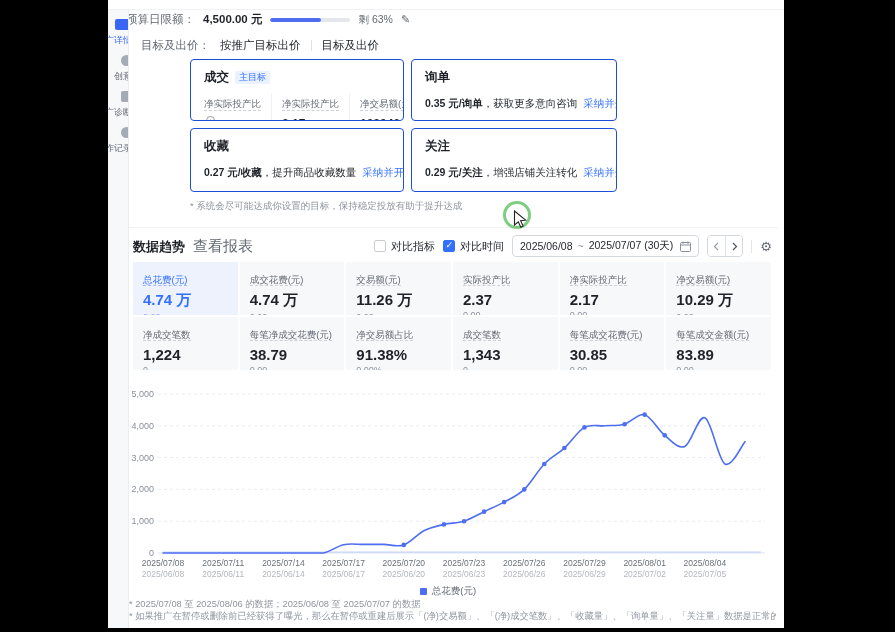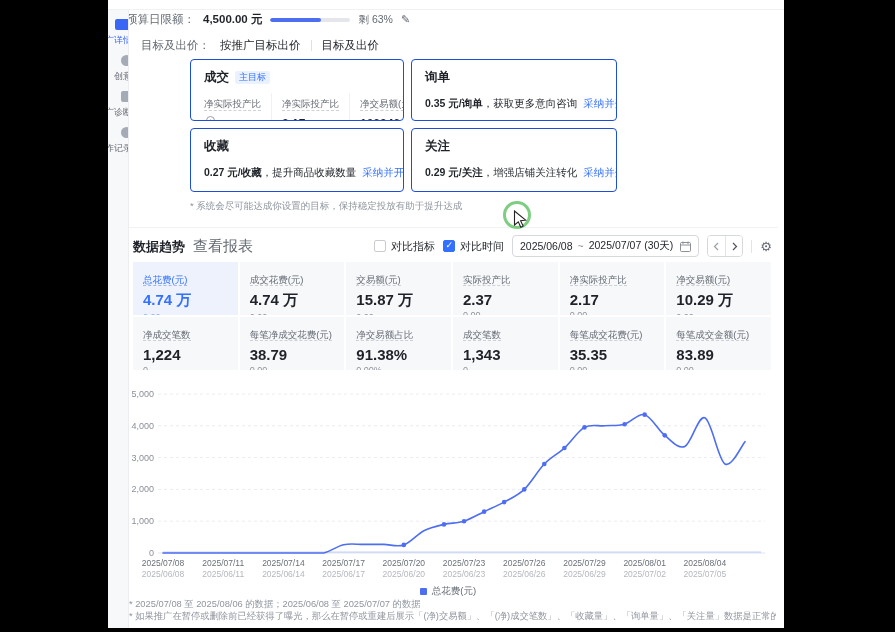--- a/index.html
+++ b/index.html
@@ -197,29 +197,29 @@
           </span>
         </span>
         <span class="th-div"></span>
         <span class="gear">⚙</span>
       </div>
     </div>
 
     <div class="tiles">
         <div class="tile active"><span class="t-label">总花费(元)</span><div class="t-val">4.74 万</div><div class="t-sub">0.00</div></div>
         <div class="tile"><span class="t-label">成交花费(元)</span><div class="t-val">4.74 万</div><div class="t-sub">0.00</div></div>
-        <div class="tile"><span class="t-label">交易额(元)</span><div class="t-val">15.87 万</div><div class="t-sub">0.00</div></div>
+        <div class="tile"><span class="t-label">交易额(元)</span><div class="t-val">11.26 万</div><div class="t-sub">0.00</div></div>
         <div class="tile"><span class="t-label">实际投产比</span><div class="t-val">2.37</div><div class="t-sub">0.00</div></div>
         <div class="tile"><span class="t-label">净实际投产比</span><div class="t-val">2.17</div><div class="t-sub">0.00</div></div>
         <div class="tile"><span class="t-label">净交易额(元)</span><div class="t-val">10.29 万</div><div class="t-sub">0.00</div></div>
         <div class="tile"><span class="t-label">净成交笔数</span><div class="t-val">1,224</div><div class="t-sub">0</div></div>
         <div class="tile"><span class="t-label">每笔净成交花费(元)</span><div class="t-val">38.79</div><div class="t-sub">0.00</div></div>
         <div class="tile"><span class="t-label">净交易额占比</span><div class="t-val">91.38%</div><div class="t-sub">0.00%</div></div>
         <div class="tile"><span class="t-label">成交笔数</span><div class="t-val">1,343</div><div class="t-sub">0</div></div>
-        <div class="tile"><span class="t-label">每笔成交花费(元)</span><div class="t-val">35.35</div><div class="t-sub">0.00</div></div>
+        <div class="tile"><span class="t-label">每笔成交花费(元)</span><div class="t-val">30.85</div><div class="t-sub">0.00</div></div>
         <div class="tile"><span class="t-label">每笔成交金额(元)</span><div class="t-val">83.89</div><div class="t-sub">0.00</div></div>
       </div>
 
     <div class="chart-wrap">
       <svg width="660" height="198" viewBox="0 0 660 198">
           <text x="36" y="170" text-anchor="end" fill="#8a9099" font-size="9">0</text>
           <line x1="40" x2="647" y1="135.2" y2="135.2" stroke="#e9ecf2" stroke-width="1" stroke-dasharray="3 3"></line>
           <text x="36" y="138.2" text-anchor="end" fill="#8a9099" font-size="9">1,000</text>
           <line x1="40" x2="647" y1="103.4" y2="103.4" stroke="#e9ecf2" stroke-width="1" stroke-dasharray="3 3"></line>
           <text x="36" y="106.4" text-anchor="end" fill="#8a9099" font-size="9">2,000</text>

